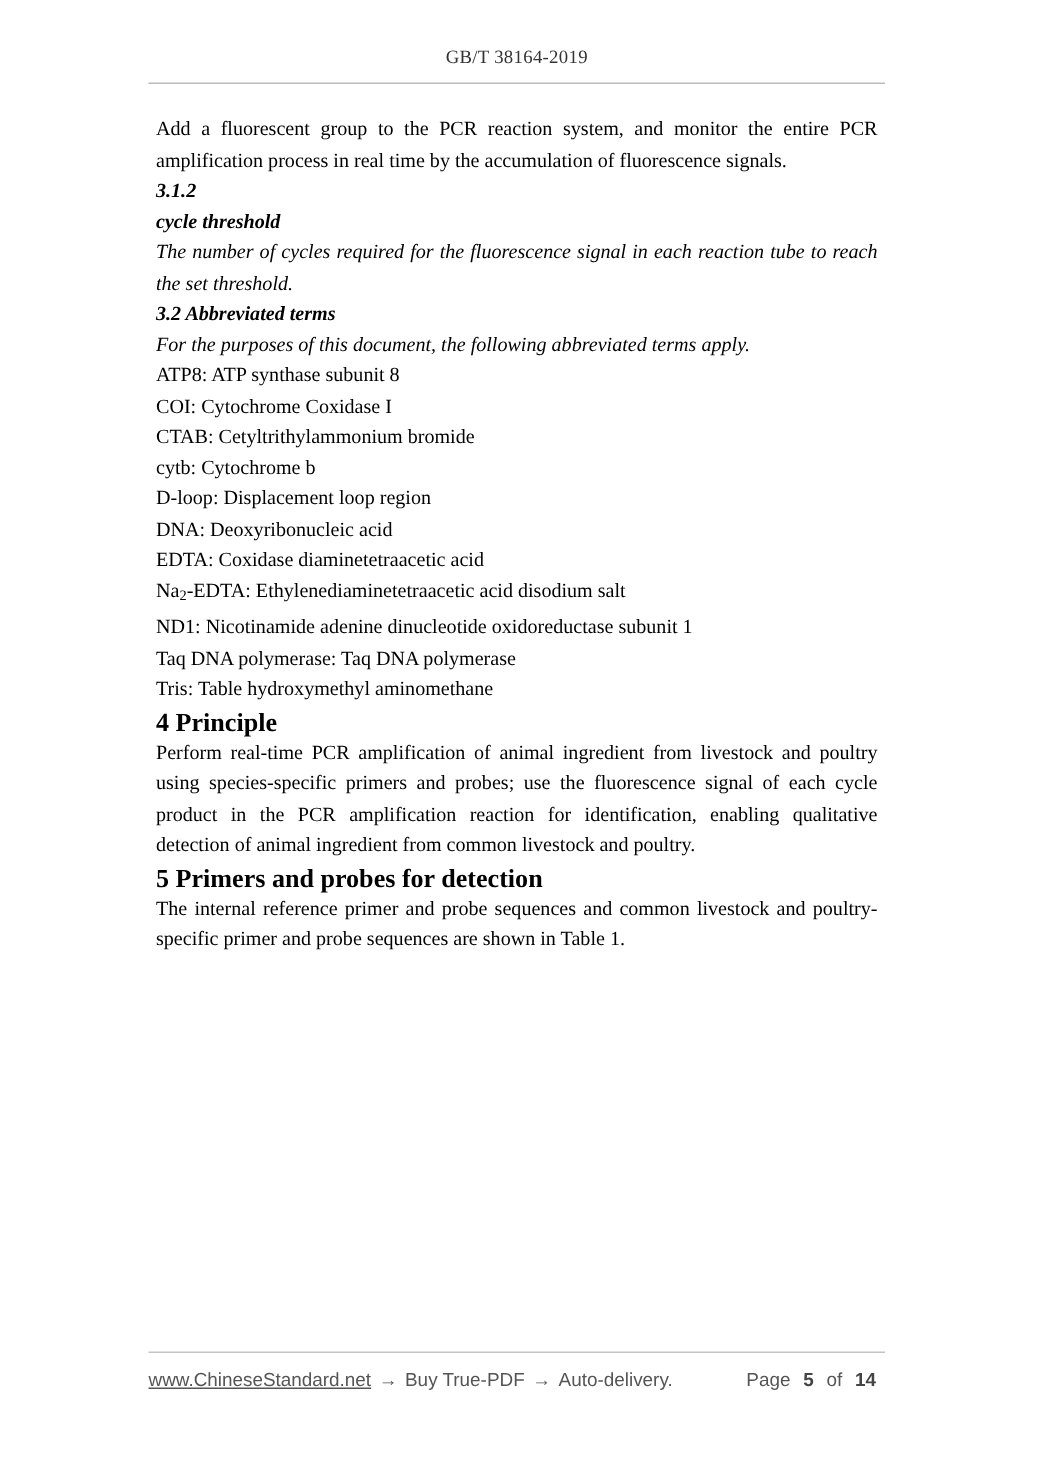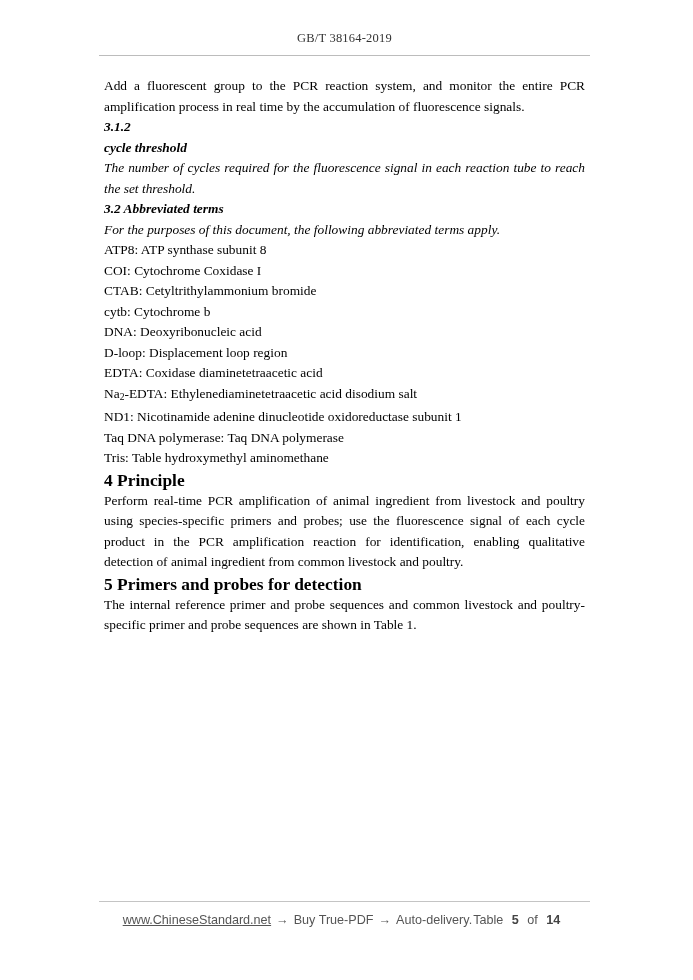--- a/index.html
+++ b/index.html
@@ -96,21 +96,21 @@
   }
   .footer-rule {
     height: 1px;
     background: #c4c4c4;
     width: 491px;
   }
   .footer-row {
     margin-top: 11px;
     display: flex;
     align-items: baseline;
-    justify-content: center;
+    justify-content: space-between;
     font-family: "Liberation Sans", "DejaVu Sans", sans-serif;
     font-size: 12.6px;
     color: #555555;
   }
   .footer-left {
     display: flex;
     align-items: baseline;
     white-space: nowrap;
   }
   .footer-left .url {
@@ -155,22 +155,22 @@
       <p class="para sp-term">The number of cycles required for the fluorescence signal in each reaction tube to reach the set threshold.</p>
 
       <p class="bold-label sp-term">3.2 Abbreviated terms</p>
 
       <p class="para sp-term">For the purposes of this document, the following abbreviated terms apply.</p>
 
       <p class="abbr sp-item"><span>ATP8: ATP synthase subunit 8</span></p>
       <p class="abbr sp-item"><span>COI: Cytochrome Coxidase I</span></p>
       <p class="abbr sp-item"><span>CTAB: Cetyltrithylammonium bromide</span></p>
       <p class="abbr sp-item"><span>cytb: Cytochrome b</span></p>
+      <p class="abbr sp-item"><span>D-loop: Displacement loop region</span></p>
       <p class="abbr sp-item"><span>DNA: Deoxyribonucleic acid</span></p>
-      <p class="abbr sp-item"><span>D-loop: Displacement loop region</span></p>
       <p class="abbr sp-item"><span>EDTA: Coxidase diaminetetraacetic acid</span></p>
       <p class="abbr sp-item"><span>Na</span><sub>2</sub><span>-EDTA: Ethylenediaminetetraacetic acid disodium salt</span></p>
       <p class="abbr sp-item"><span>ND1: Nicotinamide adenine dinucleotide oxidoreductase subunit 1</span></p>
       <p class="abbr sp-item"><span>Taq DNA polymerase: Taq DNA polymerase</span></p>
       <p class="abbr sp-item"><span>Tris: Table hydroxymethyl aminomethane</span></p>
 
       <h2 class="section sp-h2">4 Principle</h2>
 
       <p class="para sp-after-h2">Perform real-time PCR amplification of animal ingredient from livestock and poultry using species-specific primers and probes; use the fluorescence signal of each cycle product in the PCR amplification reaction for identification, enabling qualitative detection of animal ingredient from common livestock and poultry.</p>
 
@@ -185,21 +185,21 @@
     <div class="footer-rule"></div>
     <div class="footer-row">
       <div class="footer-left">
         <span class="url">www.ChineseStandard.net</span>
         <span class="arrow">→</span>
         <span class="seg">Buy True-PDF</span>
         <span class="arrow">→</span>
         <span class="seg">Auto-delivery.</span>
       </div>
       <div class="footer-right">
-        <span class="lbl">Table</span>
+        <span class="lbl">Page</span>
         <span class="num">5</span>
         <span class="lbl">of</span>
         <span class="num">14</span>
       </div>
     </div>
   </div>
 
 </div>
 
 </body></html>

